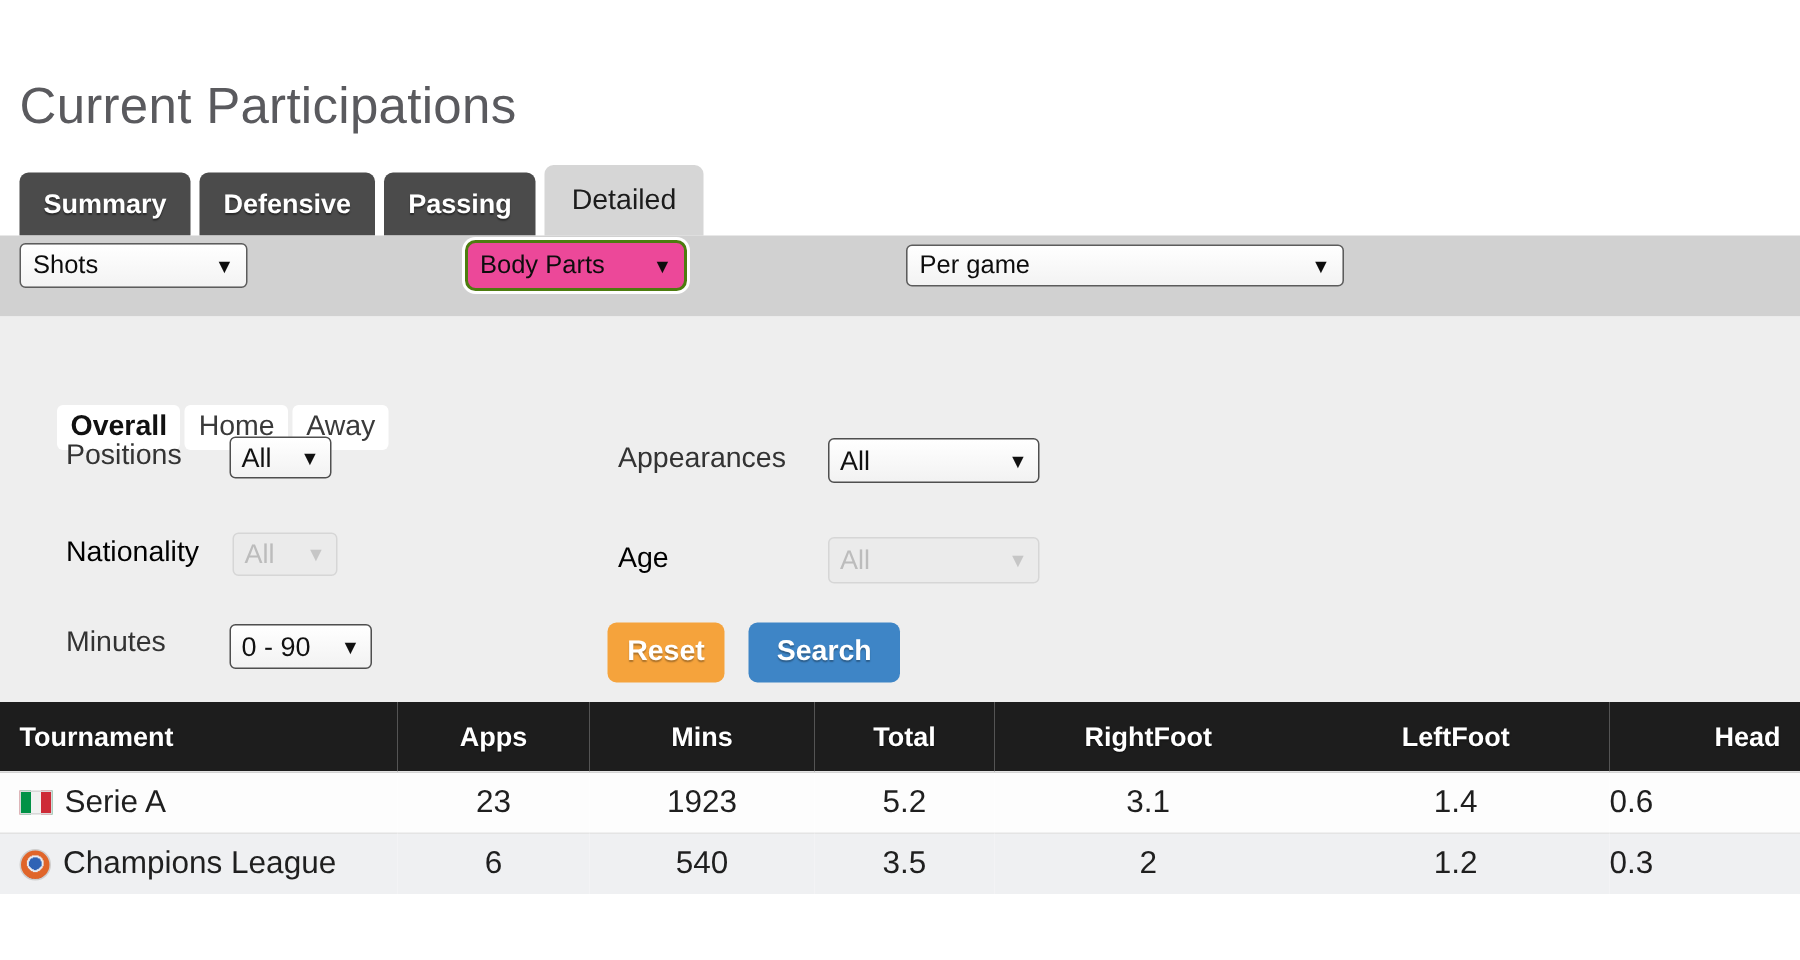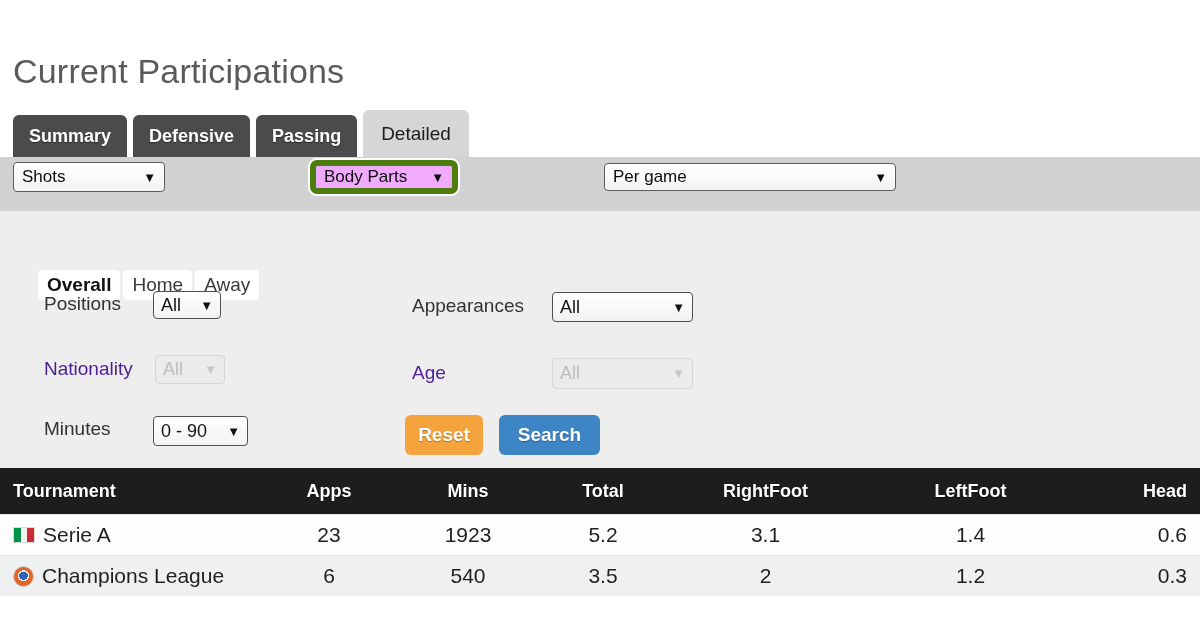--- a/index.html
+++ b/index.html
@@ -87,22 +87,22 @@
     padding: 0 8px;
   }
   .sel .caret {
     margin-left: auto;
     font-size: 13px;
     line-height: 1;
     font-weight: bold;
   }
   .sel-shots   { left: 13px;  top: 162px; width: 152px; height: 30px; }
   .sel-body    { left: 310px; top: 160px; width: 148px; height: 34px;
-                 border: 6px solid #4d7c0f; border-radius: 7px;
-                 background: #f0abfc; box-shadow: 0 0 0 2px #ffffff; }
+                 border: 2px solid #4d7c0f; border-radius: 7px;
+                 background: #ec4899; box-shadow: 0 0 0 2px #ffffff; }
   .sel-body .caret { margin-left: 6px; }
   .sel-body .lbl   { margin-right: auto; }
   .sel-pergame { left: 604px; top: 163px; width: 292px; height: 28px; }
 
   
   .filter-panel {
     position: absolute;
     left: 0;
     top: 211px;
     width: 1200px;
@@ -131,21 +131,21 @@
     font-weight: bold;
     color: #111111;
   }
 
   .flabel {
     position: absolute;
     font-size: 19px;
     color: #333333;
     white-space: nowrap;
   }
-  .flabel.dim { color: #4c1d95; }
+  .flabel.dim { color: #000000; }
 
   .fsel {
     position: absolute;
     background: linear-gradient(#ffffff, #f2f2f2);
     border: 1px solid #4f4f4f;
     border-radius: 4px;
     box-sizing: border-box;
     display: flex;
     align-items: center;
     font-size: 18px;
@@ -212,21 +212,21 @@
     padding: 0;
   }
   .tbl tr.r-odd  td { background: #fdfdfd; }
   .tbl tr.r-even td { background: #eff0f2; }
   .tbl tr.r-even td.c-name,
   .tbl tr.r-odd  td.c-name { border-top: 1px solid #e2e2e2; }
   .tbl tr td { border-top: 1px solid #e4e4e4; }
 
   .c-name  { text-align: left; padding-left: 13px !important; }
   .c-num   { text-align: center; }
-  .c-last  { text-align: right; padding-right: 13px !important; }
+  .c-last  { padding-right: 13px !important; }
   th.c-name { text-align: left; padding-left: 13px !important; }
   th.c-last { text-align: right; padding-right: 13px !important; margin-top: 32px; }
 
   .tname {
     display: flex;
     align-items: center;
     gap: 8px;
     white-space: nowrap;
   }
 

